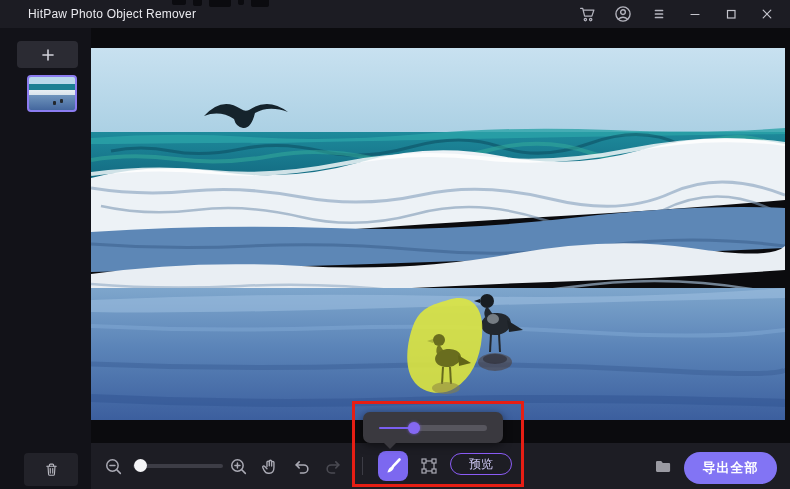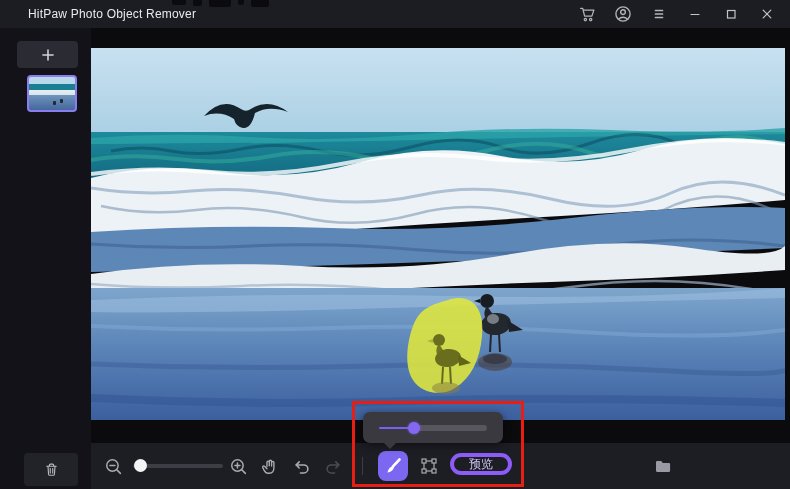--- a/index.html
+++ b/index.html
@@ -47,21 +47,21 @@
   .zoom-slider { position:absolute; left:42px; top:21px; width:90px; height:4px;
     background:#3d3d46; border-radius:2px; }
   .zoom-slider .knob { position:absolute; top:-5px; width:13px; height:13px;
     background:#f4f4f6; border-radius:50%; transform:translateX(-6px); }
   .divider { position:absolute; left:271px; top:14px; width:1px; height:18px; background:#3c3c45; }
   .brush-btn { position:absolute; left:287px; top:8px; width:30px; height:30px;
     border-radius:8px; display:flex; align-items:center; justify-content:center; }
   .pill { position:absolute; border-radius:14px; display:flex; align-items:center;
     justify-content:center; }
   .preview-btn { left:359px; top:10px; width:62px; height:22px;
-    border:4px solid #8b5cf6; color:#cfc8f5; font-size:12px; background:transparent; }
+    border:1px solid #8b5cf6; color:#cfc8f5; font-size:12px; background:transparent; }
   .export-btn { left:593px; top:9px; width:93px; height:32px; border-radius:16px;
     color:#ffffff; font-size:13px; font-weight:bold; letter-spacing:1px; }
 
   
   .popup { position:absolute; left:363px; top:412px; width:140px; height:31px;
     background:#3a393f; border-radius:7px; z-index:6;
     box-shadow:0 2px 8px rgba(0,0,0,.5); }
   .popup .tail { position:absolute; left:20px; bottom:-6px; width:0; height:0;
     border-left:7px solid transparent; border-right:7px solid transparent;
     border-top:7px solid #3a393f; }
@@ -292,20 +292,21 @@
     </div>
 
     <div class="pill preview-btn">预览</div>
 
     <div class="t-icon" style="left:560px; width:24px;">
       <svg width="18" height="18" viewBox="0 0 18 18">
         <path d="M2,5.2 a1.1,1.1 0 0 1 1.1,-1.1 h4.1 l1.6,2 H15 a1.1,1.1 0 0 1 1.1,1.1 v6.6 a1.1,1.1 0 0 1 -1.1,1.1 H3.1 A1.1,1.1 0 0 1 2,13.8 Z" fill="#9a9aa2"></path>
       </svg>
     </div>
 
+    <div class="pill export-btn" style="background: rgb(130, 116, 244);">导出全部</div>
   </div>
 
   <div class="popup">
     <div class="tail"></div>
     <div class="track">
       <div class="fill" style="width: 32%;"></div>
       <div class="rest" style="width: 68%;"></div>
       <div class="knob" style="left: 32%;"></div>
     </div>
   </div>

